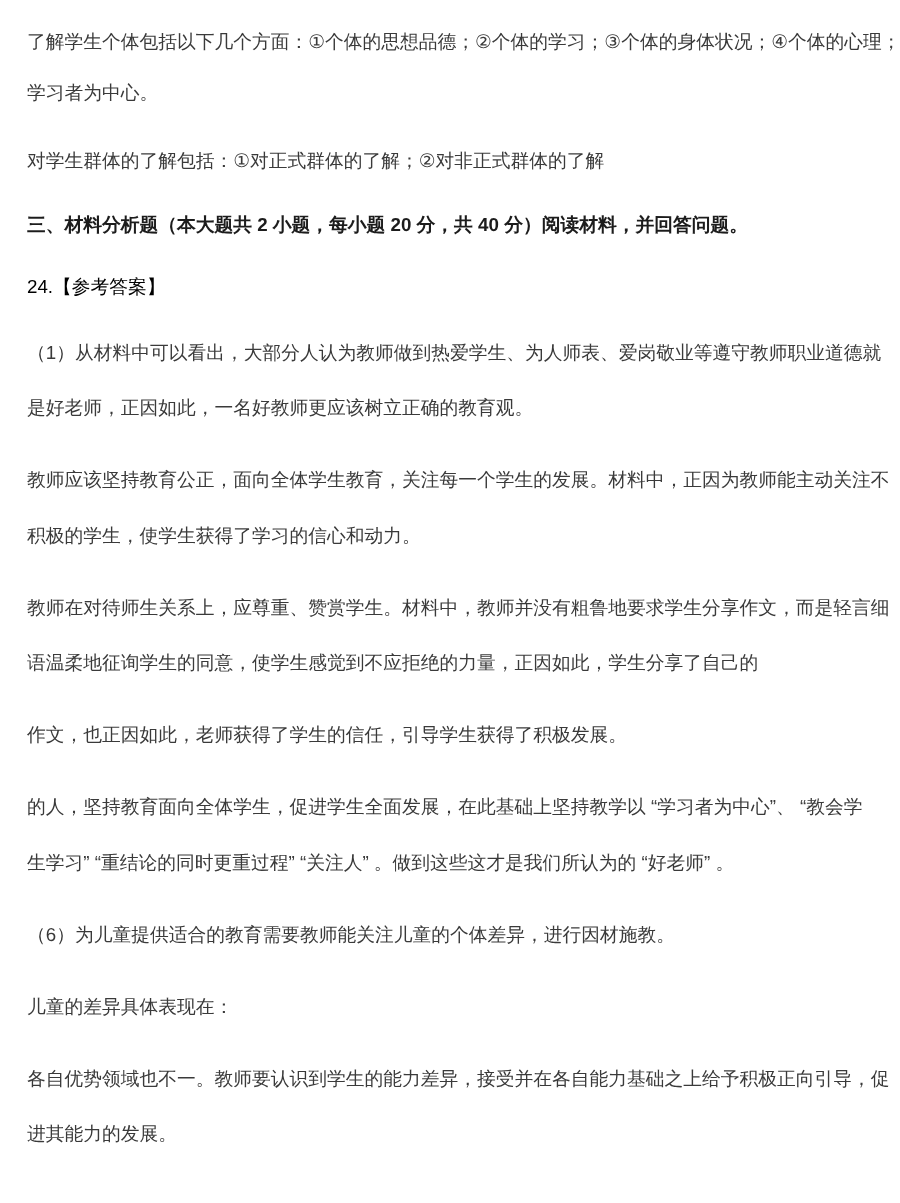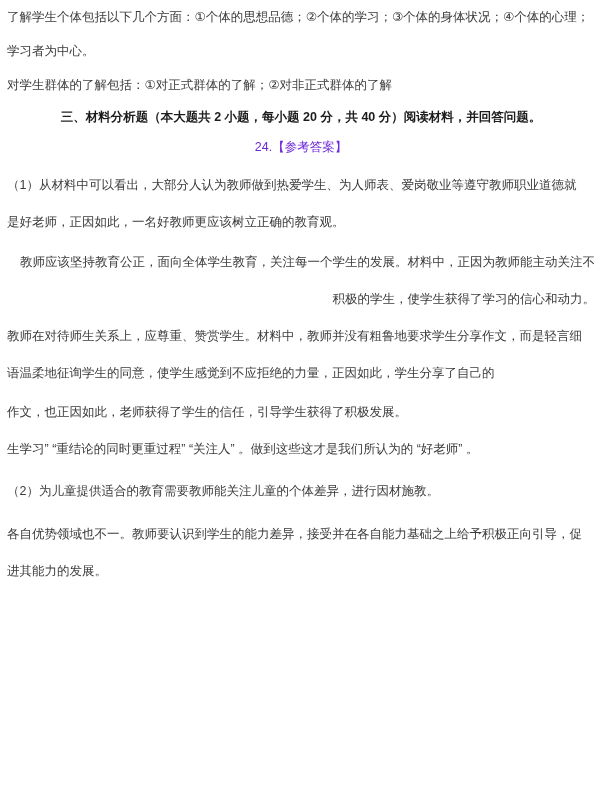--- a/index.html
+++ b/index.html
@@ -21,33 +21,33 @@
     font-size: 12.5px;
   }
   .ln {
     line-height: 37px;
     white-space: nowrap;
     letter-spacing: 0;
   }
   
   .p-top .ln { line-height: 34px; }
   
-  .p-head .ln, .p-label .ln { line-height: 30px; text-align: center; }
+  .p-head .ln, .p-label .ln { line-height: 30px; }
   .p-head {
     font-weight: bold;
     color: #1c1c1c;
   }
   .p-label {
-    color: #6d28d9;
+    color: #000000;
   }
   .mt2 { margin-top: 2px; }
-  .mt3 { margin-top: 3px; text-align: right; }
+  .mt3 { margin-top: 3px; }
   .mt5 { margin-top: 5px; }
   .mt6 { margin-top: 6px; }
-  p { margin: 0; }
+  p { margin: 11px; }
 </style>
 </head>
 <body>
 
 <div class="doc">
 
   <p class="p-top">
     <span class="ln" style="display:block">了解学生个体包括以下几个方面：①个体的思想品德；②个体的学习；③个体的身体状况；④个体的心理；</span>
     <span class="ln" style="display:block">学习者为中心。</span>
   </p>
@@ -77,27 +77,31 @@
   <p>
     <span class="ln" style="display:block">教师在对待师生关系上，应尊重、赞赏学生。材料中，教师并没有粗鲁地要求学生分享作文，而是轻言细</span>
     <span class="ln" style="display:block">语温柔地征询学生的同意，使学生感觉到不应拒绝的力量，正因如此，学生分享了自己的</span>
   </p>
 
   <p class="mt2">
     <span class="ln" style="display:block">作文，也正因如此，老师获得了学生的信任，引导学生获得了积极发展。</span>
   </p>
 
   <p>
+    <span class="ln" style="display:block">的人，坚持教育面向全体学生，促进学生全面发展，在此基础上坚持教学以 “学习者为中心”、 “教会学</span>
     <span class="ln" style="display:block">生学习” “重结论的同时更重过程” “关注人” 。做到这些这才是我们所认为的 “好老师” 。</span>
   </p>
 
   <p class="mt5">
-    <span class="ln" style="display:block">（2）为儿童提供适合的教育需要教师能关注儿童的个体差异，进行因材施教。</span>
+    <span class="ln" style="display:block">（6）为儿童提供适合的教育需要教师能关注儿童的个体差异，进行因材施教。</span>
   </p>
 
+  <p class="mt3">
+    <span class="ln" style="display:block">儿童的差异具体表现在：</span>
+  </p>
 
 
   <p class="mt6">
     <span class="ln" style="display:block">各自优势领域也不一。教师要认识到学生的能力差异，接受并在各自能力基础之上给予积极正向引导，促</span>
     <span class="ln" style="display:block">进其能力的发展。</span>
   </p>
 
 </div>
 
 </body></html>

